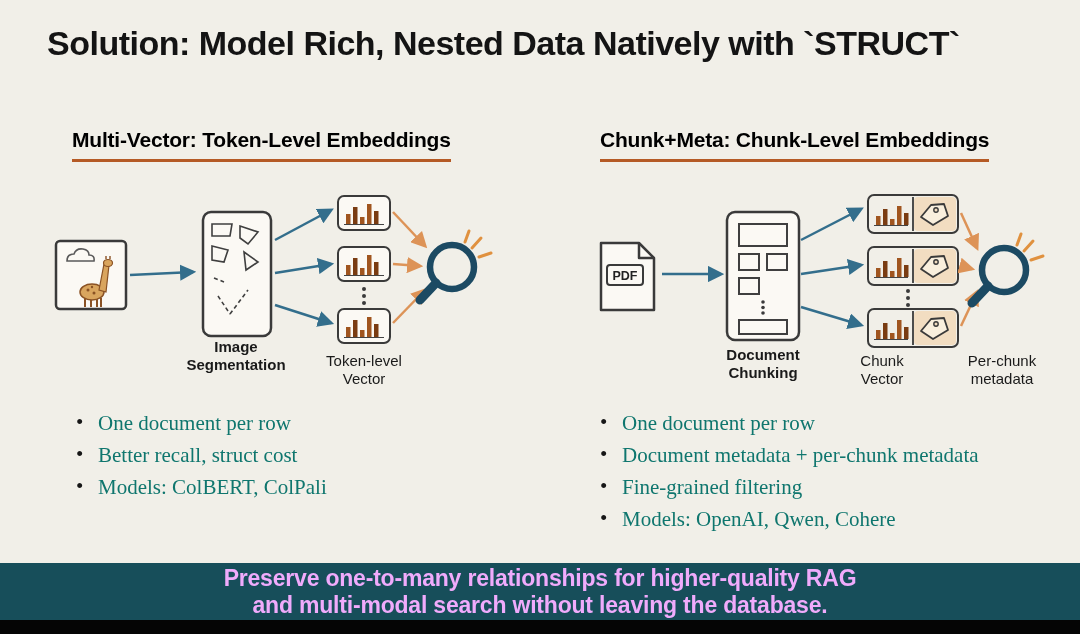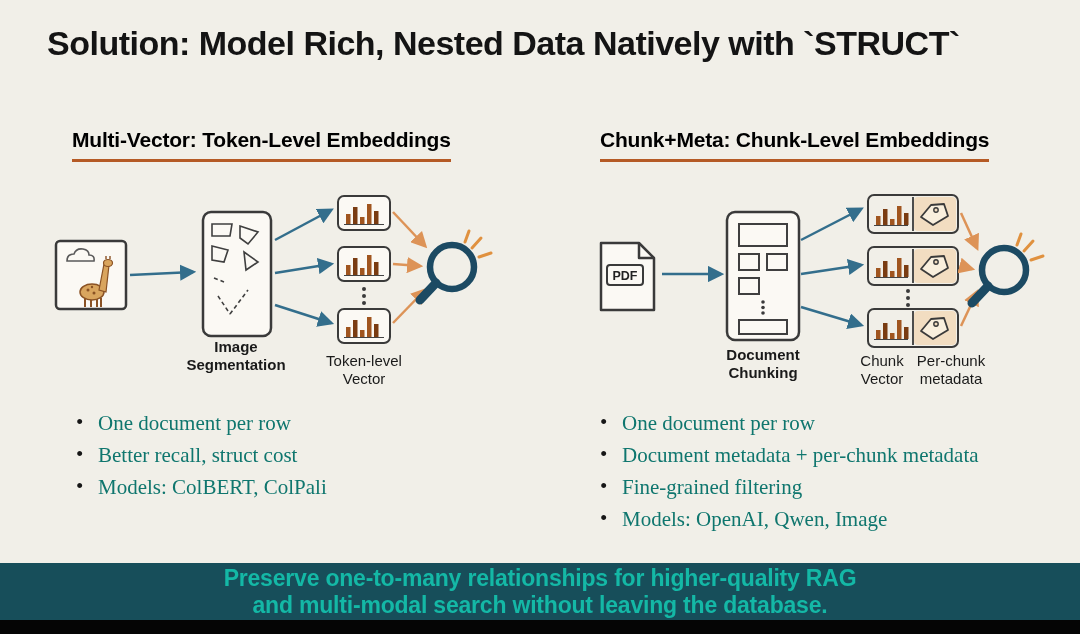--- a/index.html
+++ b/index.html
@@ -24,39 +24,39 @@
   .overlay { position: absolute; left: 0; top: 0; width: 1080px; height: 634px; pointer-events: none; }
   .diagram-label {
     position: absolute; text-align: center; font-size: 15px; line-height: 18px;
     color: #1a1a1a;
   }
   .diagram-label.bold { font-weight: 700; }
   .lbl-seg      { left: 184px; top: 338px; width: 104px; }
   .lbl-tokvec   { left: 316px; top: 352px; width: 96px; }
   .lbl-chunking { left: 711px; top: 346px; width: 104px; }
   .lbl-chunkvec { left: 845px; top: 352px; width: 74px; }
-  .lbl-meta     { left: 907px; top: 352px; width: 88px; }
+  .lbl-meta     { left: 958px; top: 352px; width: 88px; }
   .bullets {
     position: absolute; top: 412px; list-style: none;
     font-family: "Liberation Serif", serif; font-size: 21px; color: #0f766e;
   }
   .bullets.left { left: 74px; width: 500px; }
   .bullets.right { left: 598px; width: 460px; }
   .bullets li { margin-bottom: 9px; padding-left: 24px; position: relative; line-height: 23px; }
   .bullets li::before {
     content: "•"; position: absolute; left: 2px; top: -1px;
     font-size: 21px; color: #161616;
   }
   .footer-bar {
     position: absolute; left: 0; top: 563px; width: 1080px; height: 57px;
     background: #174e5a; display: flex; flex-direction: column;
     align-items: center; justify-content: center; z-index: 3;
   }
   .footer-line {
-    color: #14b8a6; font-size: 23px; font-weight: 700; line-height: 27px;
+    color: #f0abfc; font-size: 23px; font-weight: 700; line-height: 27px;
     text-align: center; letter-spacing: -0.2px;
   }
   .bottom-strip {
     position: absolute; left: 0; top: 620px; width: 1080px; height: 14px;
     background: #050505; z-index: 4;
   }
 </style>
 </head>
 <body>
 
@@ -260,21 +260,21 @@
 
   <ul class="bullets left">
     <li>One document per row</li>
     <li>Better recall, struct cost</li>
     <li>Models: ColBERT, ColPali</li>
   </ul>
   <ul class="bullets right">
     <li>One document per row</li>
     <li>Document metadata + per-chunk metadata</li>
     <li>Fine-grained filtering</li>
-    <li>Models: OpenAI, Qwen, Image</li>
+    <li>Models: OpenAI, Qwen, Cohere</li>
   </ul>
 
   <div class="footer-bar">
     <div class="footer-line">Preserve one-to-many relationships for higher-quality RAG</div>
     <div class="footer-line">and multi-modal search without leaving the database.</div>
   </div>
   <div class="bottom-strip"></div>
 
 </div>
 

